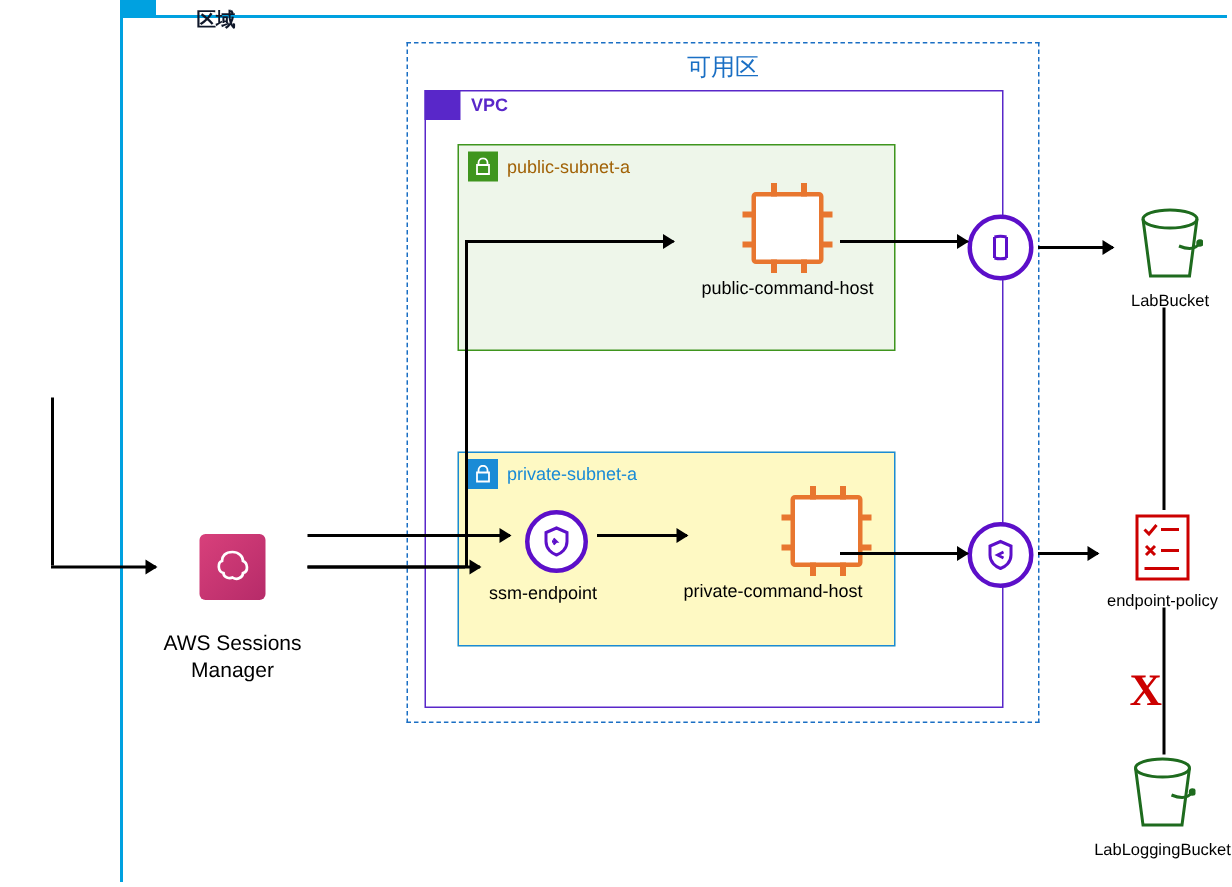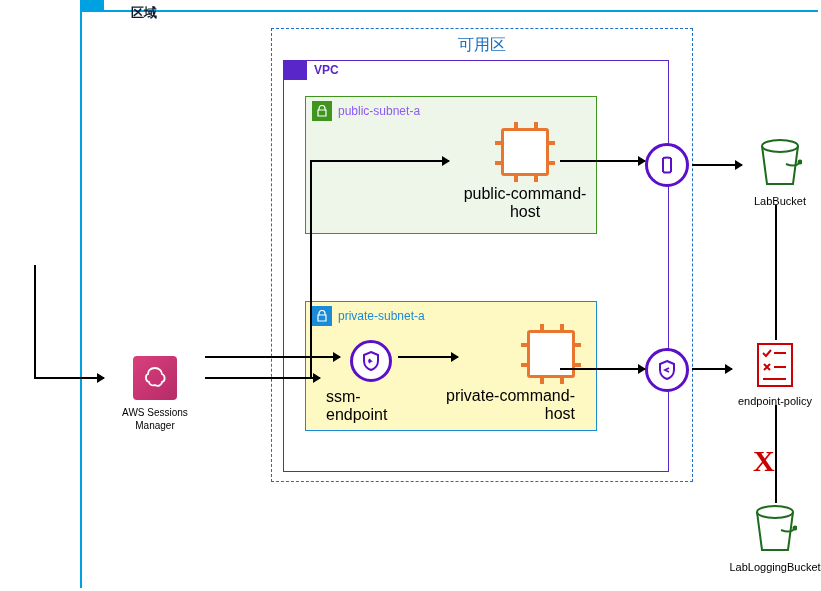--- a/index.html
+++ b/index.html
@@ -2,49 +2,49 @@
 <html><head>
 <meta charset="utf-8">
 <style>
   * { box-sizing: border-box; margin: 0; padding: 0; }
   body { font-family: Arial, sans-serif; background: #fff; font-size: 12px; }
   .canvas { position: relative; width: 821px; height: 591px; }
   .user-group { position: absolute; left: 8px; top: 205px; width: 60px; text-align: center; }
   .user-label { margin-top: 6px; font-size: 13px; }
   .ssm-group { position: absolute; left: 104px; top: 356px; width: 102px; text-align: center; }
   .ssm-box { width: 44px; height: 44px; margin: 0 auto; display:flex; align-items:center; justify-content:center; background: linear-gradient(135deg,#d8407b,#b62b69); border-radius: 4px; }
-  .ssm-label { margin-top: 7px; font-size: 10px; line-height: 1.25; }
+  .ssm-label { margin-top: 20px; font-size: 14px; line-height: 1.25; }
   .region-border { position: absolute; left: 80px; top: 10px; width: 738px; height: 578px; border-top: 2px solid #00a1e0; border-left: 2px solid #00a1e0; }
   .region-tab { position: absolute; left: 80px; top: 0; width: 24px; height: 10px; background: #00a1e0; }
   .region-label { position: absolute; left: 112px; top: 4px; color: #0f172a; font-weight: bold; font-size: 13px; margin-left: 19px; }
   .az { position: absolute; left: 271px; top: 28px; width: 422px; height: 454px; border: 1.5px dashed #1a6fc4; }
   .az-label { position: absolute; top: 6px; left: 0; right: 0; text-align: center; color: #1a6fc4; font-size: 16px; font-weight: 500; }
   .vpc { position: absolute; left: 283px; top: 60px; width: 386px; height: 412px; border: 1.5px solid #5927c9; }
   .vpc-tab { position: absolute; left: -1px; top: -1px; width: 24px; height: 20px; background: #5927c9; }
   .vpc-label { position: absolute; left: 30px; top: 2px; color: #5927c9; font-weight: bold; font-size: 12px; }
   .subnet { position: absolute; border: 1.5px solid; padding: 0; }
   .subnet.public { left: 305px; top: 96px; width: 292px; height: 138px; border-color: #3f951e; background: #eef6ea; }
   .subnet.private { left: 305px; top: 301px; width: 292px; height: 130px; border-color: #1a8bd6; background: #fef9c3; }
   .subnet-head { display: flex; align-items: center; gap: 6px; padding: 4px 6px; font-size: 12px; font-weight: 500; }
-  .public .subnet-head { color: #8b5cf6; }
+  .public .subnet-head { color: #a16207; }
   .private .subnet-head { color: #1a8bd6; }
   .lock-badge { width: 20px; height: 20px; display: flex; align-items: center; justify-content: center; color: #fff; font-size: 11px; }
   .public .lock-badge { background: #3f951e; }
   .private .lock-badge { background: #1a8bd6; }
   .ec2-box { width: 48px; height: 48px; border: 3px solid #e8762f; border-radius: 3px; position: relative; background:#fff; }
   .notch { position: absolute; width: 4px; height: 9px; background: #e8762f; }
   .notch.nt { top: -9px; } .notch.nb { bottom: -9px; }
   .notch.nl, .notch.nr { width: 9px; height: 4px; }
   .notch.nl { left: -9px; } .notch.nr { right: -9px; }
   .n1{left:10px}.n2{left:30px}.h1{top:10px}.h2{top:30px}
   .ec2-public { position: absolute; left: 460px; top: 128px; width: 130px; text-align: center; }
   .ec2-private { position: absolute; left: 435px; top: 330px; width: 140px; text-align: right; }
   .ssm-endpoint-group { position: absolute; left: 326px; top: 340px; width: 90px; text-align: left; }
   .purple-circle { width: 42px; height: 42px; border: 3px solid #5c0fc9; border-radius: 50%; background:#fff; display:flex; align-items:center; justify-content:center; margin:0 auto; }
-  .caption { margin-top: 6px; font-size: 16px; }
+  .caption { margin-top: 6px; font-size: 12px; }
   .gateway1 { position: absolute; left: 645px; top: 143px; }
   .gateway2 { position: absolute; left: 645px; top: 348px; }
   .gateway1 .purple-circle, .gateway2 .purple-circle { width:44px; height:44px; }
   .bucket-group { position: absolute; text-align: center; width: 90px; }
   .labbucket { left: 735px; top: 138px; }
   .loggingbucket { left: 720px; top: 504px; width:110px; }
   .endpoint-policy { position: absolute; left: 725px; top: 342px; width:100px; text-align:center; }
   .deny-x { position: absolute; left: 753px; top: 444px; color: #cc0000; font-weight: 900; font-size: 30px; font-family: Georgia, serif; }
   .bucket-caption { font-size: 11px; margin-top: 4px; }
   .arrow { position: absolute; background: #000; }

